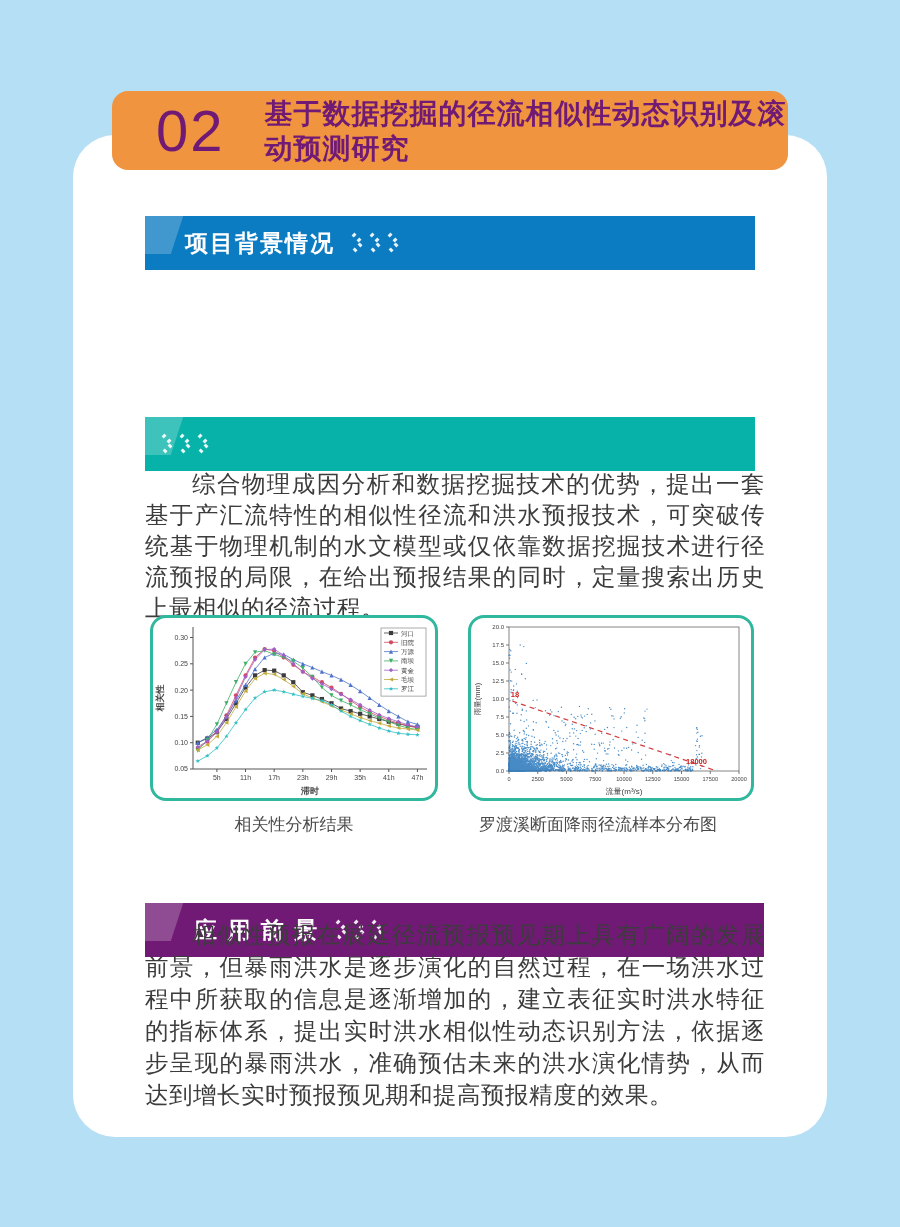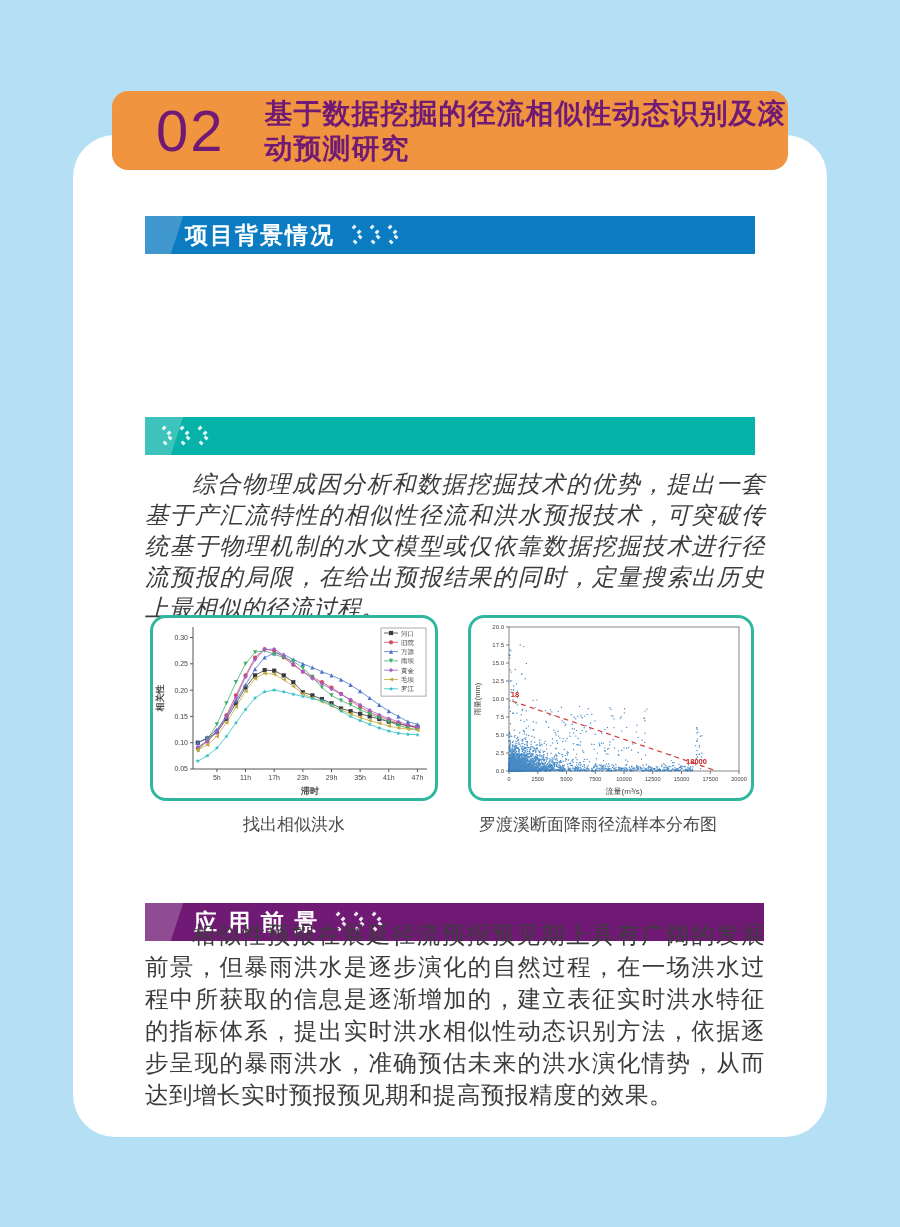--- a/index.html
+++ b/index.html
@@ -19,39 +19,39 @@
   }
   .badge-num{
     font-size:58px;font-weight:400;letter-spacing:2px;margin-left:44px;
     line-height:79px;
   }
   .badge-title{
     font-size:28px;font-weight:700;line-height:35px;margin-left:40px;
     width:560px;letter-spacing:1px;
   }
   .bar{
-    position:absolute;left:72px;width:610px;height:38px;
+    position:absolute;left:72px;width:610px;height:54px;
     display:flex;align-items:center;color:#fff;overflow:hidden;
   }
   .bar::before{
     content:"";position:absolute;left:-10px;top:0;width:42px;height:38px;
     background:rgba(255,255,255,0.22);transform:skewX(-18deg);
   }
   .bar-label{font-size:23px;font-weight:700;margin-left:40px;letter-spacing:2px;position:relative;}
   .bar .chev{margin-left:16px;}
   .bar1{top:81px;background:#0C7CC2;}
   .bar2{top:282px;background:#07B2A8;}
   .bar3{top:768px;background:#701a75;padding-left:9px;}
   .para{
     position:absolute;left:72px;width:620px;margin:0;
     font-size:23.5px;line-height:32px;color:#3C3C3C;
     text-align:justify;text-indent:2em;letter-spacing:0.5px;font-weight:500;
   }
   .para1{top:124px;}
-  .para2{top:334px;line-height:31px;font-style:italic;}
+  .para2{top:334px;line-height:31px;}
   .para3{top:784px;line-height:32px;}
   .figbox{
     position:absolute;top:480px;height:186px;background:#fff;
     border:3px solid #2FB89E;border-radius:16px;box-sizing:border-box;
   }
   .figbox-left{left:77px;width:288px;}
   .figbox-right{left:395px;width:286px;}
   .figbox svg{position:absolute;left:0;top:1px;}
   .caption{
     position:absolute;top:678px;font-size:17px;color:#4A4A4A;text-align:center;
@@ -3452,21 +3452,21 @@
             <circle cx="225.6" cy="108.9" r="0.7"></circle>
             <circle cx="228.5" cy="135.4" r="0.7"></circle>
             <circle cx="225.5" cy="135.7" r="0.7"></circle>
             <circle cx="228.5" cy="126.6" r="0.7"></circle>
           </g>
           <line x1="41.45" y1="82.16" x2="242.70000000000002" y2="150.92" stroke="#d43c3c" stroke-width="1.2" stroke-dasharray="5 4"></line>
           <text x="39.725" y="77.84" font-size="7.5" fill="#cc2222" font-family="Liberation Sans, DejaVu Sans, sans-serif" font-weight="bold">18</text>
           <text x="215.1" y="145.16" font-size="7.5" fill="#cc2222" font-family="Liberation Sans, DejaVu Sans, sans-serif" font-weight="bold">18000</text>
         </svg>
     </div>
-    <div class="caption caption-left">找出相似洪水</div>
+    <div class="caption caption-left">相关性分析结果</div>
     <div class="caption caption-right">罗渡溪断面降雨径流样本分布图</div>
 
     <div class="bar bar3">
       <span class="bar-label">应 用 前 景</span>
       <svg class="chev" width="64" height="24" viewBox="0 0 64 24">
         <polyline points="2,3 11,12 2,21" fill="none" stroke="#fff" stroke-width="4" stroke-dasharray="3 4" opacity="0.9"></polyline>
         <polyline points="20,3 29,12 20,21" fill="none" stroke="#fff" stroke-width="4" stroke-dasharray="3 4" opacity="0.9"></polyline>
         <polyline points="38,3 47,12 38,21" fill="none" stroke="#fff" stroke-width="4" stroke-dasharray="3 4" opacity="0.9"></polyline>
       </svg>
     </div>

